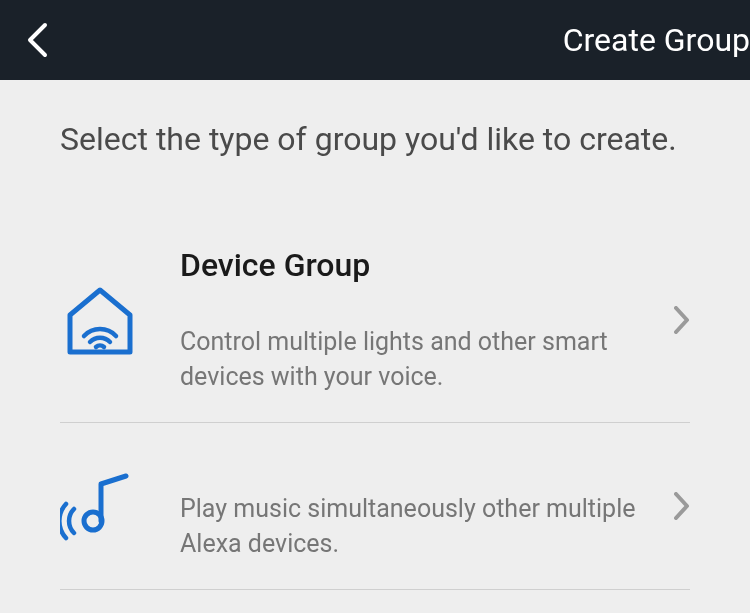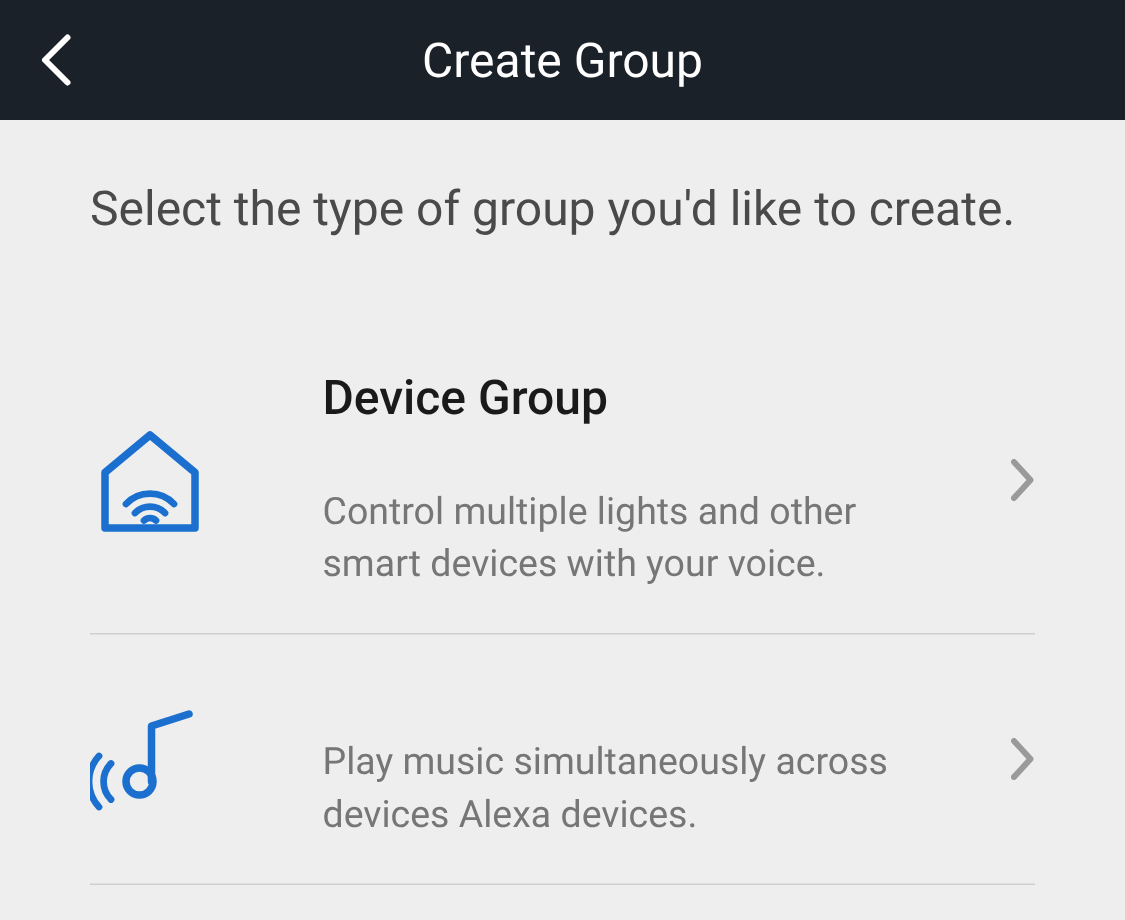--- a/index.html
+++ b/index.html
@@ -31,40 +31,39 @@
       align-items: center;
       justify-content: center;
       background: none;
       border: none;
       padding: 8px;
     }
     .header-title {
       color: #ffffff;
       font-size: 32px;
       font-weight: 400;
-      text-align: center;
+      text-align: right;
       width: 100%;
     }
     .content {
       padding: 40px 60px 0 60px;
     }
     .instruction {
       font-size: 32px;
       color: #4a4a4a;
       font-weight: 400;
       margin-bottom: 60px;
     }
     .option-row {
       display: flex;
       align-items: center;
       padding: 28px 0;
       border-bottom: 1px solid #cfcfcf;
       cursor: pointer;
       position: relative;
-      gap: 35px;
     }
     .option-icon {
       width: 80px;
       flex-shrink: 0;
       display: flex;
       align-items: center;
       justify-content: flex-start;
     }
     .option-text {
       flex: 1;
@@ -128,21 +127,21 @@
   <div class="option-row">
     <div class="option-icon">
       <svg width="80" height="80" viewBox="0 0 80 80" fill="none">
         <path d="M41 55 L41 18 L66 10" stroke="#1a6fcf" stroke-width="5" fill="none" stroke-linecap="round" stroke-linejoin="round"></path>
         <circle cx="33" cy="55" r="9" stroke="#1a6fcf" stroke-width="5" fill="none"></circle>
         <path d="M14 43 A 17 17 0 0 0 14 67" stroke="#1a6fcf" stroke-width="4.5" fill="none" stroke-linecap="round"></path>
         <path d="M6 38 A 25 25 0 0 0 6 72" stroke="#1a6fcf" stroke-width="4.5" fill="none" stroke-linecap="round"></path>
       </svg>
     </div>
     <div class="option-text">
-      <div class="option-subtitle">Play music simultaneously across devices Alexa devices.</div>
+      <div class="option-subtitle">Play music simultaneously other multiple Alexa devices.</div>
     </div>
     <div class="option-chevron">
       <svg width="16" height="28" viewBox="0 0 16 28" fill="none">
         <path d="M2 2 L13 14 L2 26" stroke="#9a9a9a" stroke-width="4" stroke-linecap="round" stroke-linejoin="round"></path>
       </svg>
     </div>
   </div>
 </div>
 
 </body></html>

